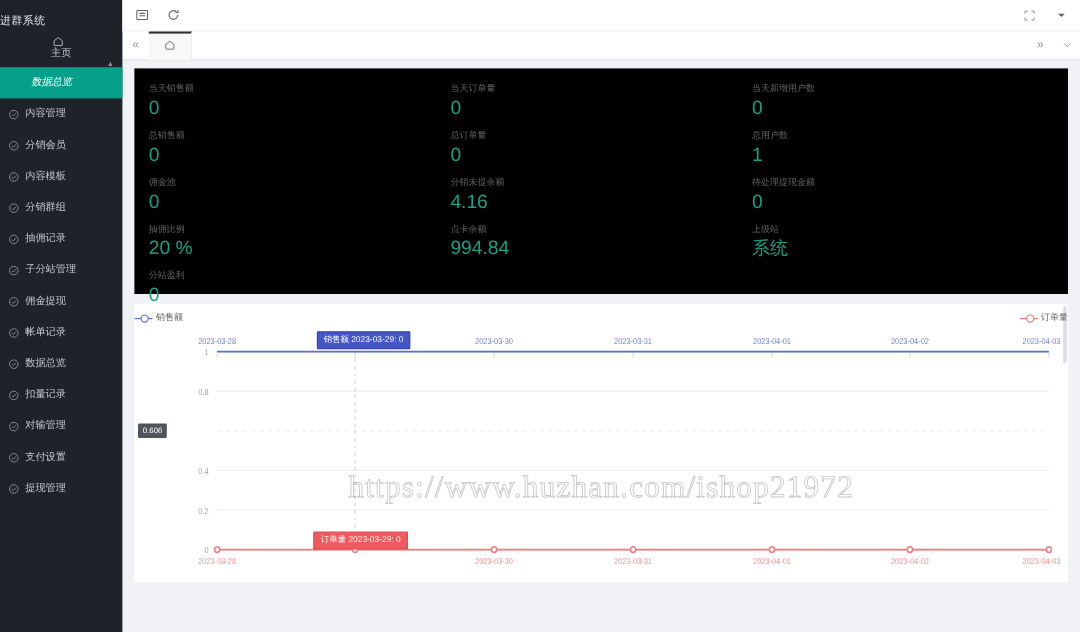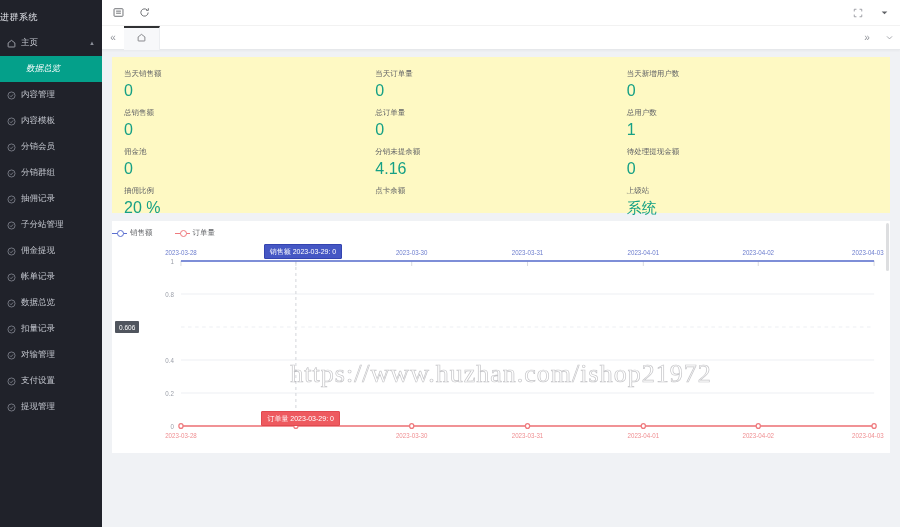--- a/index.html
+++ b/index.html
@@ -27,20 +27,21 @@
     padding-top: 5px;
   }
   .menu { margin-top: 6px; }
   .menu-group-head {
     display: flex; align-items: center;
     height: 26px;
     padding: 0 7px;
     color: #c3c6ce;
     font-size: 8.5px;
     cursor: pointer;
+    flex-direction: column;
   }
   .menu-group-head .mi { margin-right: 5px; }
   .menu-group-head .caret { margin-left: auto; font-size: 6px; color: #8b8f99; }
   .sub-item {
     height: 26px;
     display: flex; align-items: center;
     padding-left: 26px;
     color: #cfd2d8;
     font-size: 8.5px;
     cursor: pointer;
@@ -95,22 +96,22 @@
     display: flex; align-items: center; justify-content: center;
     font-size: 9px; color: #606266;
     border-right: 1px solid #eceef1;
     cursor: pointer;
   }
   .tab.active { background: #f7f8fa; border-top: 2px solid #303133; }
 
   .content { flex: 1; overflow: hidden; padding: 7px 10px 0 10px; }
 
   .stats-card {
-    background: #fef9c3;
-    height: 156px;
+    background: #000000;
+    height: 188px;
     padding: 10px 12px 6px 12px;
     display: flex;
   }
   .stats-col { flex: 1; padding-right: 10px; }
   .stat { margin-bottom: 5px; }
   .stat-label { font-size: 7.5px; color: #606266; line-height: 13px; }
   .stat-value {
     font-size: 16px; color: #16a085; line-height: 21px;
     font-weight: 400;
   }
@@ -119,21 +120,21 @@
   .chart-card {
     background: #ffffff;
     margin-top: 8px;
     height: 232px;
     position: relative;
     overflow: hidden;
   }
 
   .legend {
     position: absolute; top: 7px; left: 0; right: 0;
-    display: flex; justify-content: flex-start; gap: 22px;
+    display: flex; justify-content: space-between; gap: 11px;
     font-size: 7.5px; color: #606266;
   }
   .legend-item { display: flex; align-items: center; gap: 3px; }
   .lg-mark { width: 15px; height: 8px; position: relative; }
   .lg-mark:before {
     content: ""; position: absolute; top: 3.5px; left: 0;
     width: 15px; height: 1px;
   }
   .lg-mark:after {
     content: ""; position: absolute; top: 1px; left: 5px;
@@ -213,30 +214,30 @@
         </span>
         <span>内容管理</span>
       </div>
       <div class="menu-item">
         <span class="mi">
           <svg viewBox="0 0 16 16" fill="none" stroke="#9a9ea8" stroke-width="1.2">
               <circle cx="8" cy="8" r="6.3"></circle>
               <path d="M5.2 8.2l2 2 3.6-4"></path>
             </svg>
         </span>
+        <span>分销会员</span>
+      </div>
+      <div class="menu-item">
+        <span class="mi">
+          <svg viewBox="0 0 16 16" fill="none" stroke="#9a9ea8" stroke-width="1.2">
+              <circle cx="8" cy="8" r="6.3"></circle>
+              <path d="M5.2 8.2l2 2 3.6-4"></path>
+            </svg>
+        </span>
         <span>内容模板</span>
-      </div>
-      <div class="menu-item">
-        <span class="mi">
-          <svg viewBox="0 0 16 16" fill="none" stroke="#9a9ea8" stroke-width="1.2">
-              <circle cx="8" cy="8" r="6.3"></circle>
-              <path d="M5.2 8.2l2 2 3.6-4"></path>
-            </svg>
-        </span>
-        <span>分销会员</span>
       </div>
       <div class="menu-item">
         <span class="mi">
           <svg viewBox="0 0 16 16" fill="none" stroke="#9a9ea8" stroke-width="1.2">
               <circle cx="8" cy="8" r="6.3"></circle>
               <path d="M5.2 8.2l2 2 3.6-4"></path>
             </svg>
         </span>
         <span>分销群组</span>
       </div>
@@ -406,20 +407,21 @@
           <div class="stat">
             <div class="stat-label">总订单量</div>
             <div class="stat-value">0</div>
           </div>
           <div class="stat">
             <div class="stat-label">分销未提余额</div>
             <div class="stat-value">4.16</div>
           </div>
           <div class="stat">
             <div class="stat-label">点卡余额</div>
+            <div class="stat-value">994.84</div>
           </div>
         </div>
 
         <div class="stats-col">
           <div class="stat">
             <div class="stat-label">当天新增用户数</div>
             <div class="stat-value">0</div>
           </div>
           <div class="stat">
             <div class="stat-label">总用户数</div>

